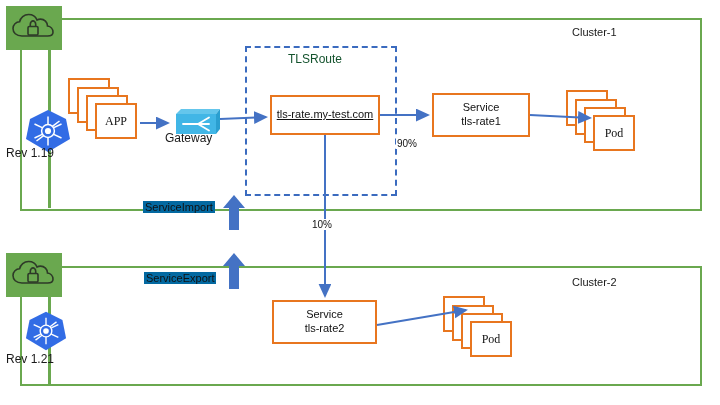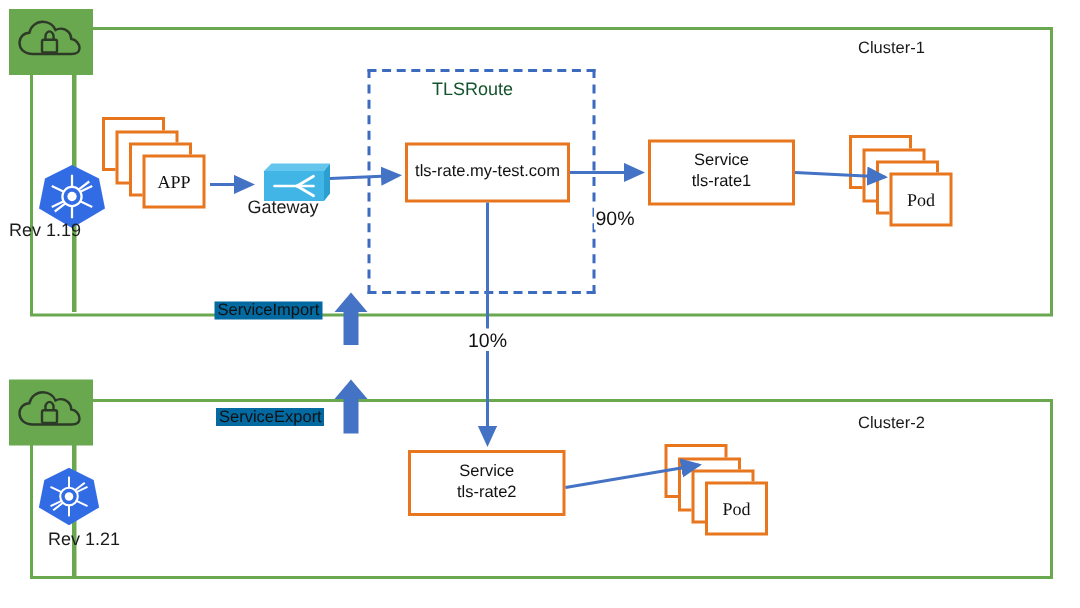--- a/index.html
+++ b/index.html
@@ -104,21 +104,21 @@
     position: absolute;
     font-size: 12px;
     color: #1a1a1a;
     white-space: nowrap;
     margin-top: 44px;
   }
 
   
   .flow-label {
     position: absolute;
-    font-size: 13px;
+    font-size: 10px;
     color: #111;
     white-space: nowrap;
     background: #ffffff;
     padding: 0 1px;
   }
   .edge-label {
     position: absolute;
     font-size: 11px;
     color: #111;
     white-space: nowrap;
@@ -199,21 +199,21 @@
         <line x1="10.5" y1="16" x2="18.2" y2="19.6"></line>
         <line x1="29.8" y1="26.4" x2="37.5" y2="30"></line>
         <line x1="37.5" y1="16" x2="29.8" y2="19.6"></line>
         <line x1="18.2" y1="26.4" x2="10.5" y2="30"></line>
         <line x1="12.5" y1="33" x2="19.6" y2="27.6"></line>
         <line x1="28.4" y1="18.4" x2="35.5" y2="13"></line>
       </g>
       <circle cx="24" cy="23" r="3.1" fill="#ffffff"></circle>
     </svg>
   </div>
-  <div class="rev-label" style="left:6px; top:352px;margin-left:26px;">Rev 1.21</div>
+  <div class="rev-label" style="left:6px; top:352px;">Rev 1.21</div>
 
   <div class="dashed-box" style="left:245px; top:46px; width:152px; height:150px;"></div>
   <div class="dashed-title" style="left:288px; top:52px;">TLSRoute</div>
 
   <div class="stack" style="left:68px; top:78px; width:70px; height:62px;">
     <div class="card" style="left:0px; top:0px; width:42px; height:36px;"></div>
     <div class="card" style="left:9px; top:9px; width:42px; height:36px;"></div>
     <div class="card" style="left:18px; top:17px; width:42px; height:36px;"></div>
     <div class="card front" style="left:27px; top:25px; width:42px; height:36px;">APP</div>
   </div>
@@ -226,21 +226,21 @@
       <polygon points="44,8 48,3 48,23 44,28" fill="#2a9fd0"></polygon>
       <g stroke="#ffffff" stroke-width="1.8" fill="none" stroke-linecap="round">
         <line x1="11" y1="18" x2="26" y2="18"></line>
         <line x1="26" y1="18" x2="37" y2="11.5"></line>
         <line x1="26" y1="18" x2="37" y2="18"></line>
         <line x1="26" y1="18" x2="37" y2="24.5"></line>
       </g>
     </svg>
   </div>
 
-  <div class="obox" style="left:270px; top:95px; width:110px; height:40px;">
+  <div class="obox" style="left:270px; top:95px; width:110px; height:40px;text-decoration:underline;">
     <span>tls-rate.my-test.com</span>
   </div>
 
   <div class="obox" style="left:432px; top:93px; width:98px; height:44px;">
     <span>Service</span>
     <span class="l2">tls-rate1</span>
   </div>
 
   <div class="stack" style="left:566px; top:90px; width:70px; height:62px;">
     <div class="card" style="left:0px; top:0px; width:42px; height:36px;"></div>

